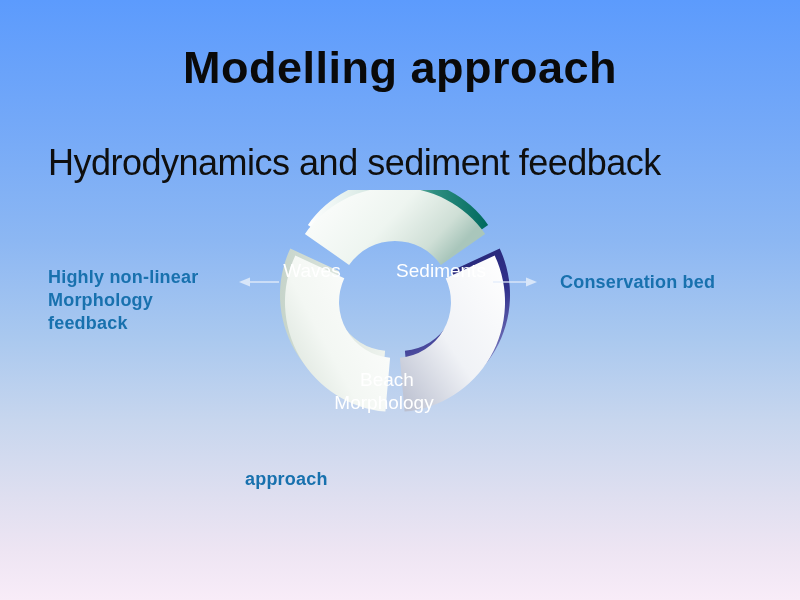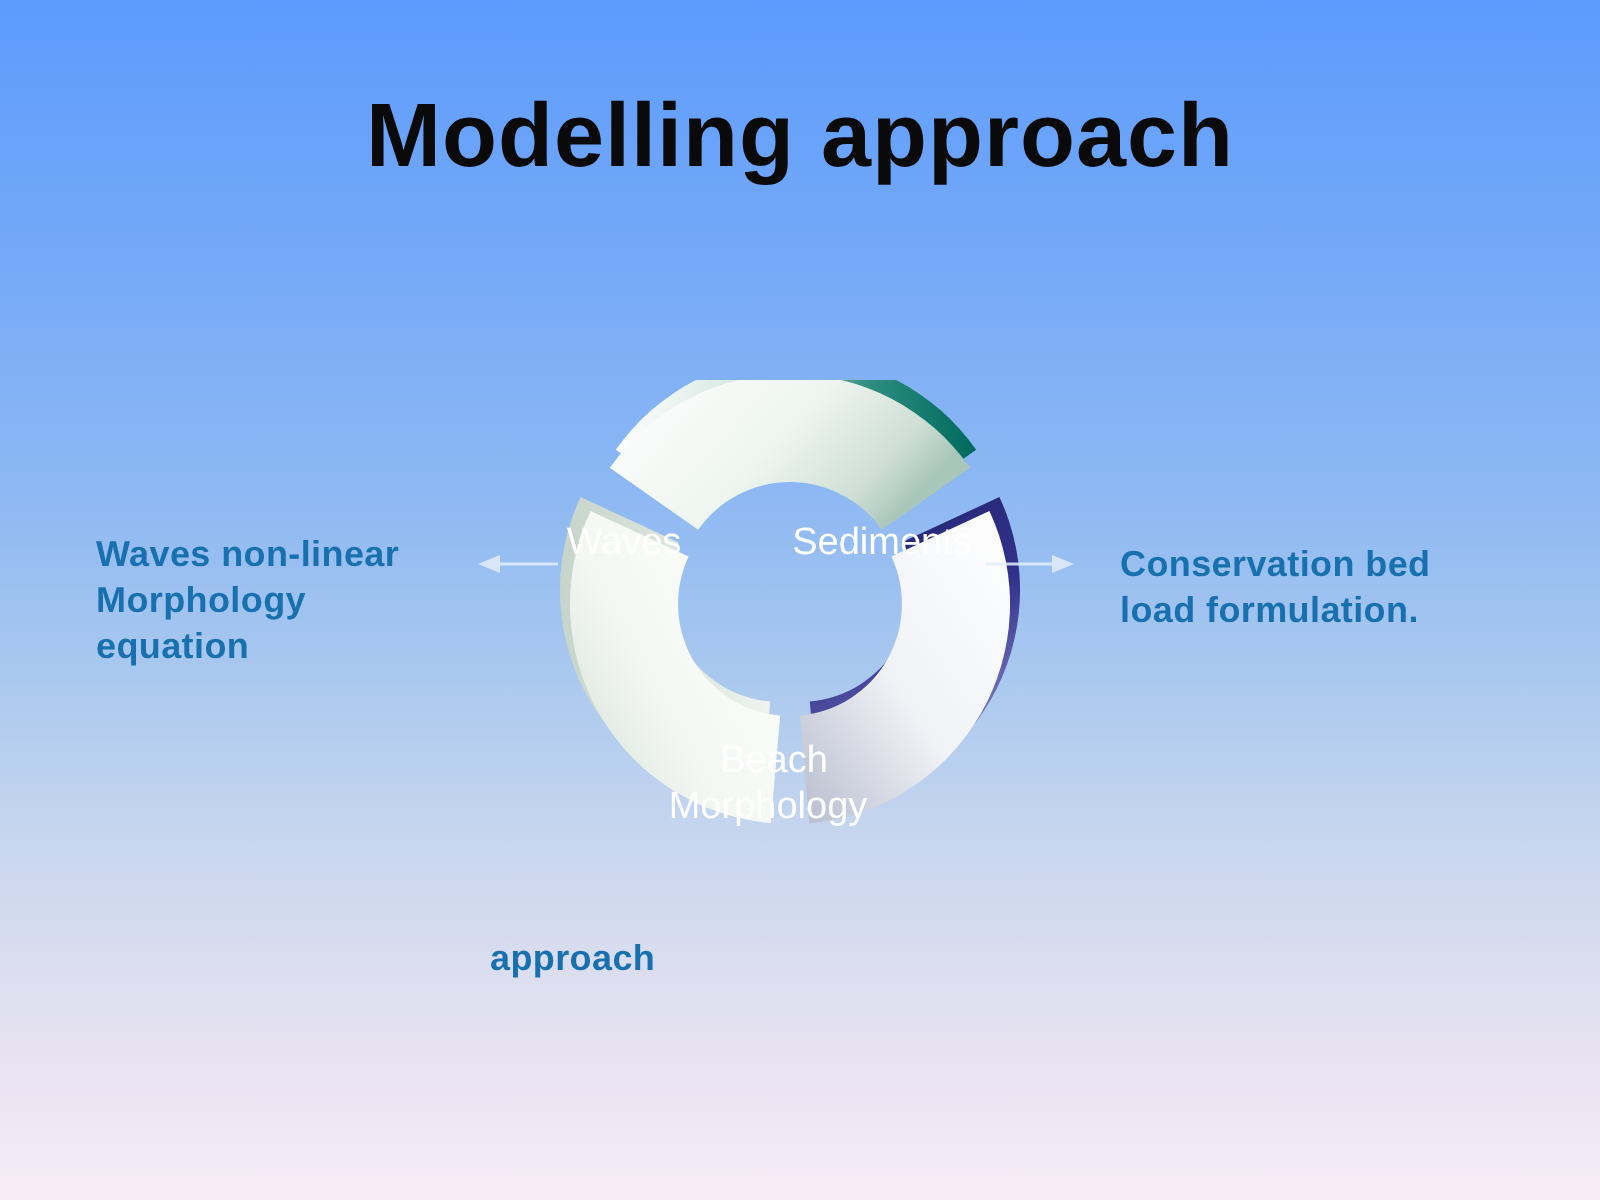--- a/index.html
+++ b/index.html
@@ -65,20 +65,21 @@
     font-size: 19px;
     fill: #ffffff;
   }
 </style>
 </head>
 <body>
 
 <div class="slide">
 
   <h1 class="slide-title">Modelling approach</h1>
+  <h2 class="slide-subtitle">Hydrodynamics and sediment feedback</h2>
 
   <svg class="diagram-svg" viewBox="0 0 360 230">
     <defs>
       <linearGradient id="tealTop" x1="0%" y1="0%" x2="100%" y2="0%">
         <stop offset="0%" stop-color="#ffffff"></stop>
         <stop offset="40%" stop-color="#cfe4de"></stop>
         <stop offset="70%" stop-color="#2e8e80"></stop>
         <stop offset="100%" stop-color="#00695e"></stop>
       </linearGradient>
       <linearGradient id="tealFace" x1="0%" y1="0%" x2="100%" y2="40%">
@@ -132,27 +133,26 @@
       <polygon points="310,92 299,87.5 299,96.5" fill="#E3EDFB"></polygon>
     </g>
 
     <text class="cycle-label" x="85" y="87" text-anchor="middle">Waves</text>
     <text class="cycle-label" x="214" y="87" text-anchor="middle">Sediments</text>
     <text class="cycle-label" x="160" y="196" text-anchor="middle">Beach</text>
     <text class="cycle-label" x="157" y="219" text-anchor="middle">Morphology</text>
   </svg>
 
   <div class="ann ann-left">
-    <div>Waves non-linear</div>
+    <div>Highly non-linear</div>
     <div>Morphology</div>
-    <div>equation</div>
+    <div>feedback</div>
   </div>
 
   <div class="ann ann-right">
     <div>Conservation bed</div>
-    <div>load formulation.</div>
   </div>
 
   <div class="ann ann-bottom">
     <div>approach</div>
   </div>
 
 </div>
 
 </body></html>

